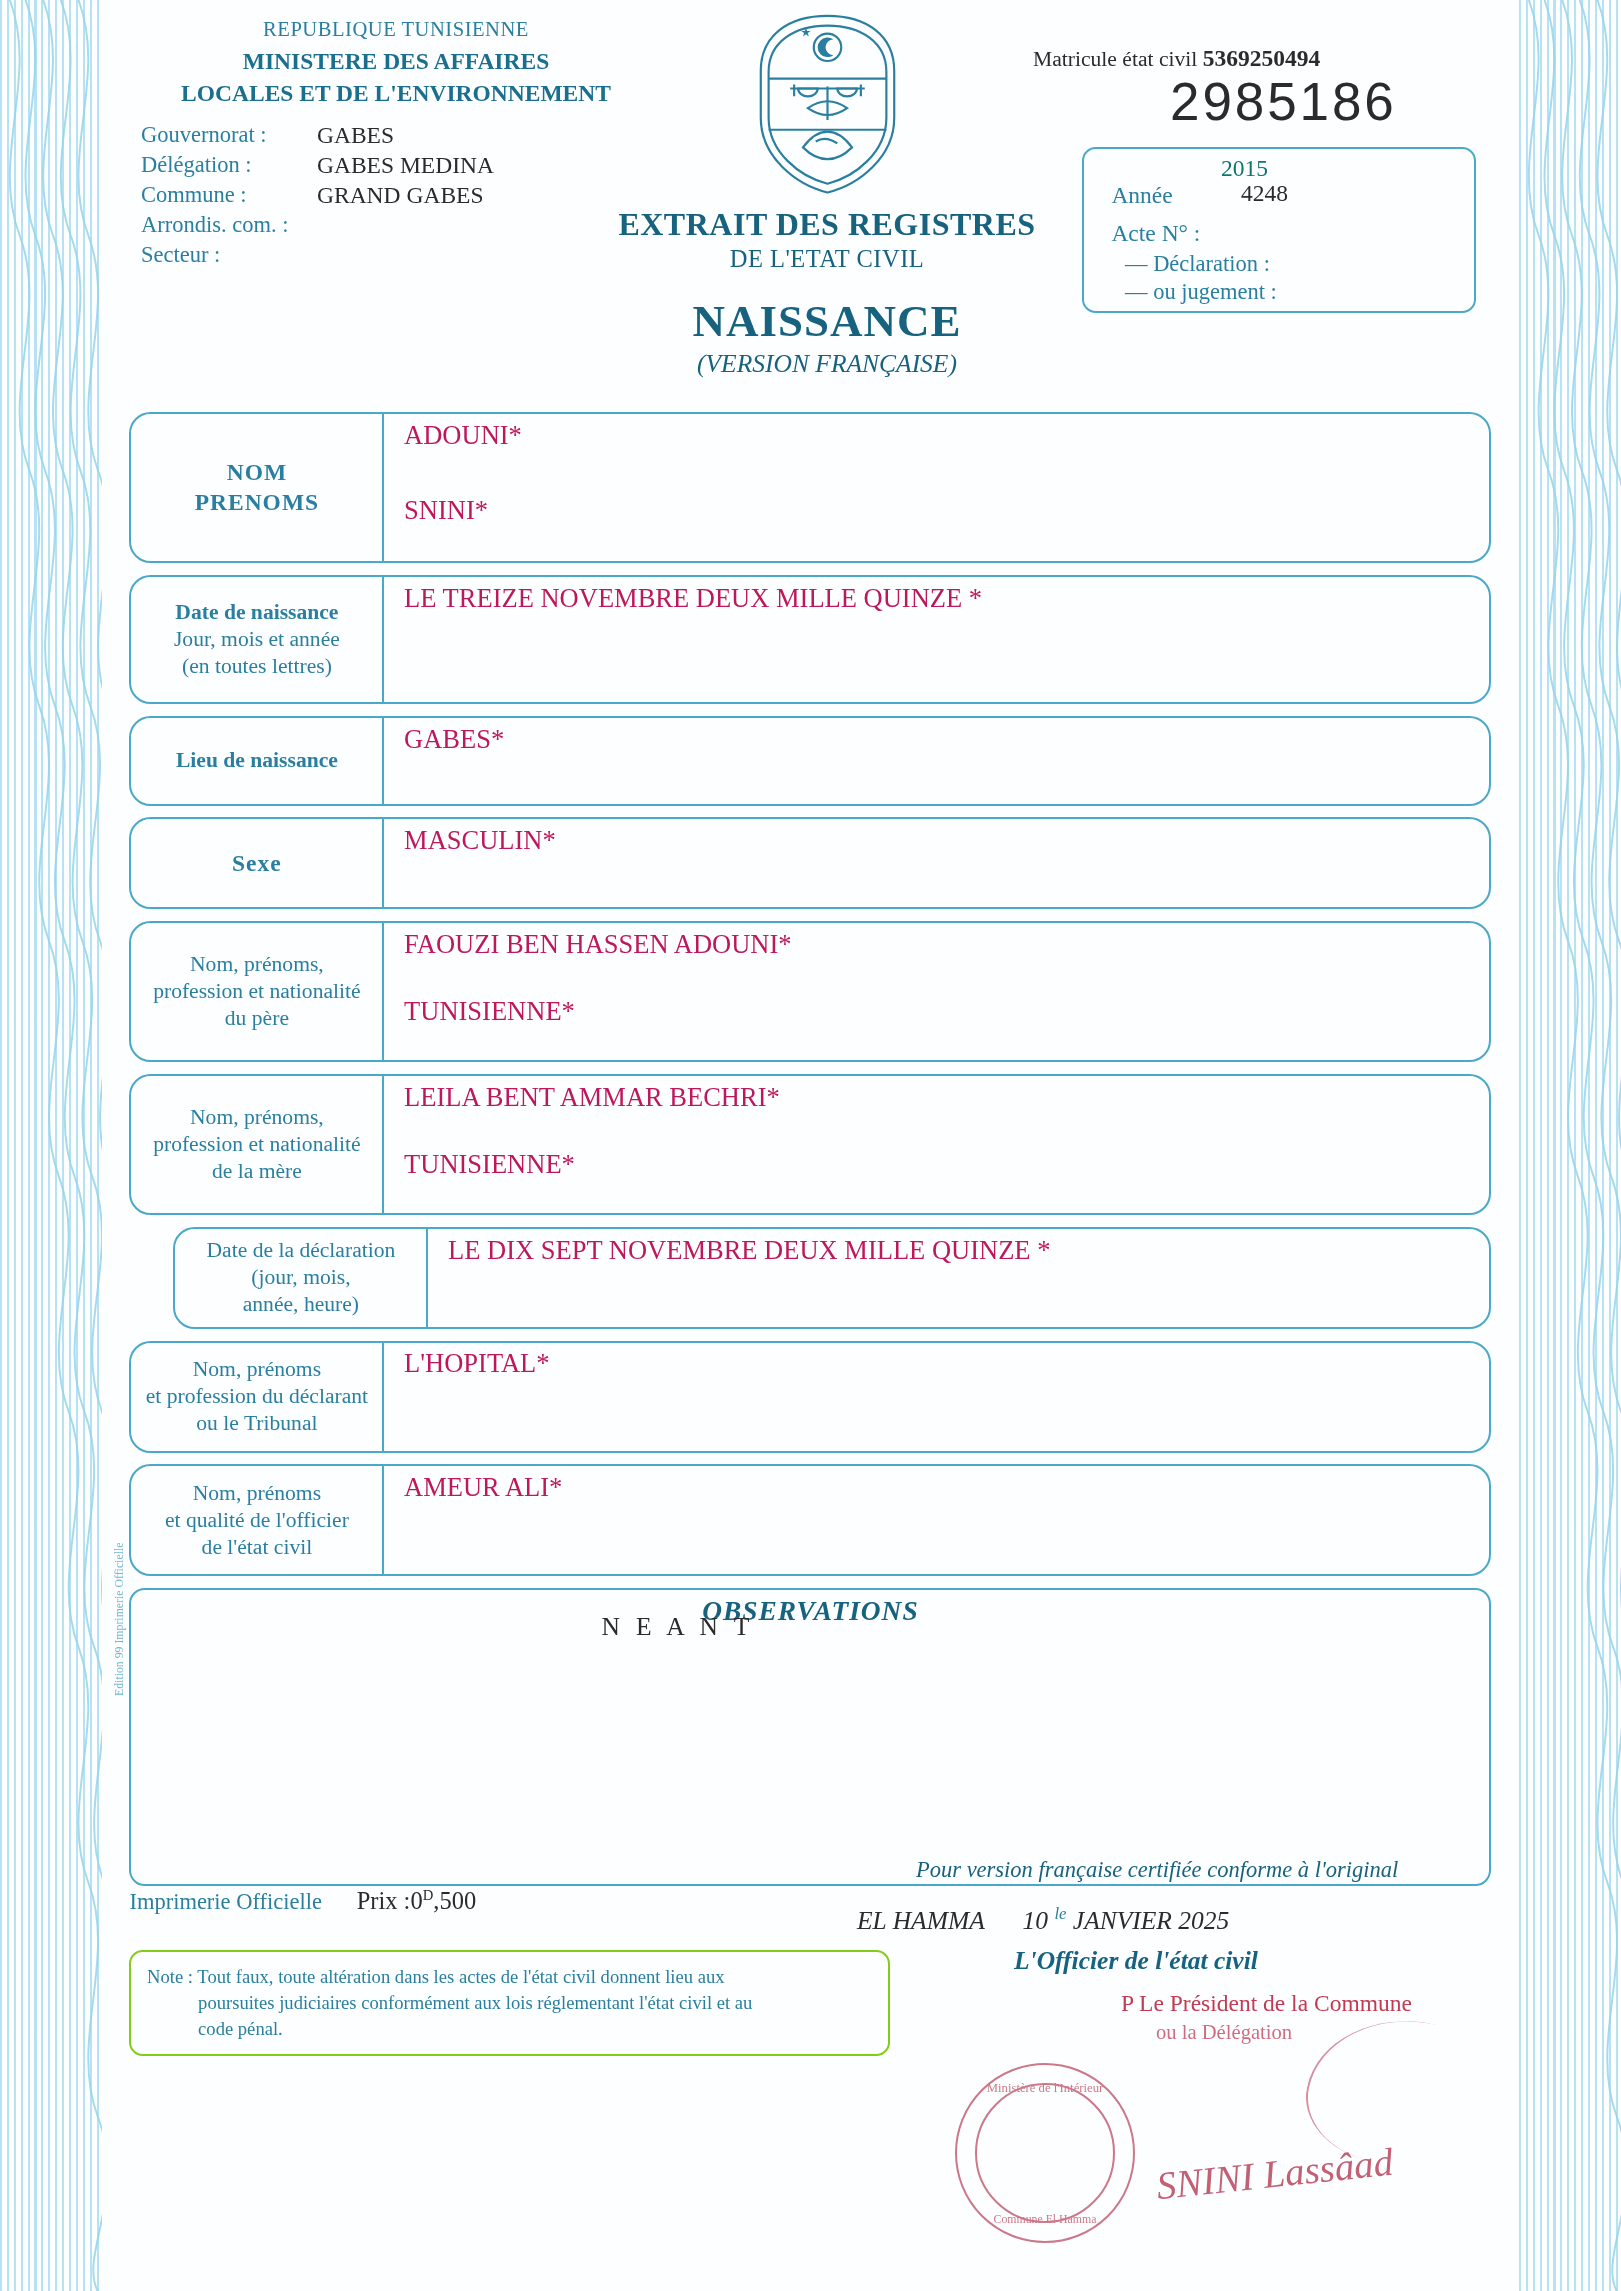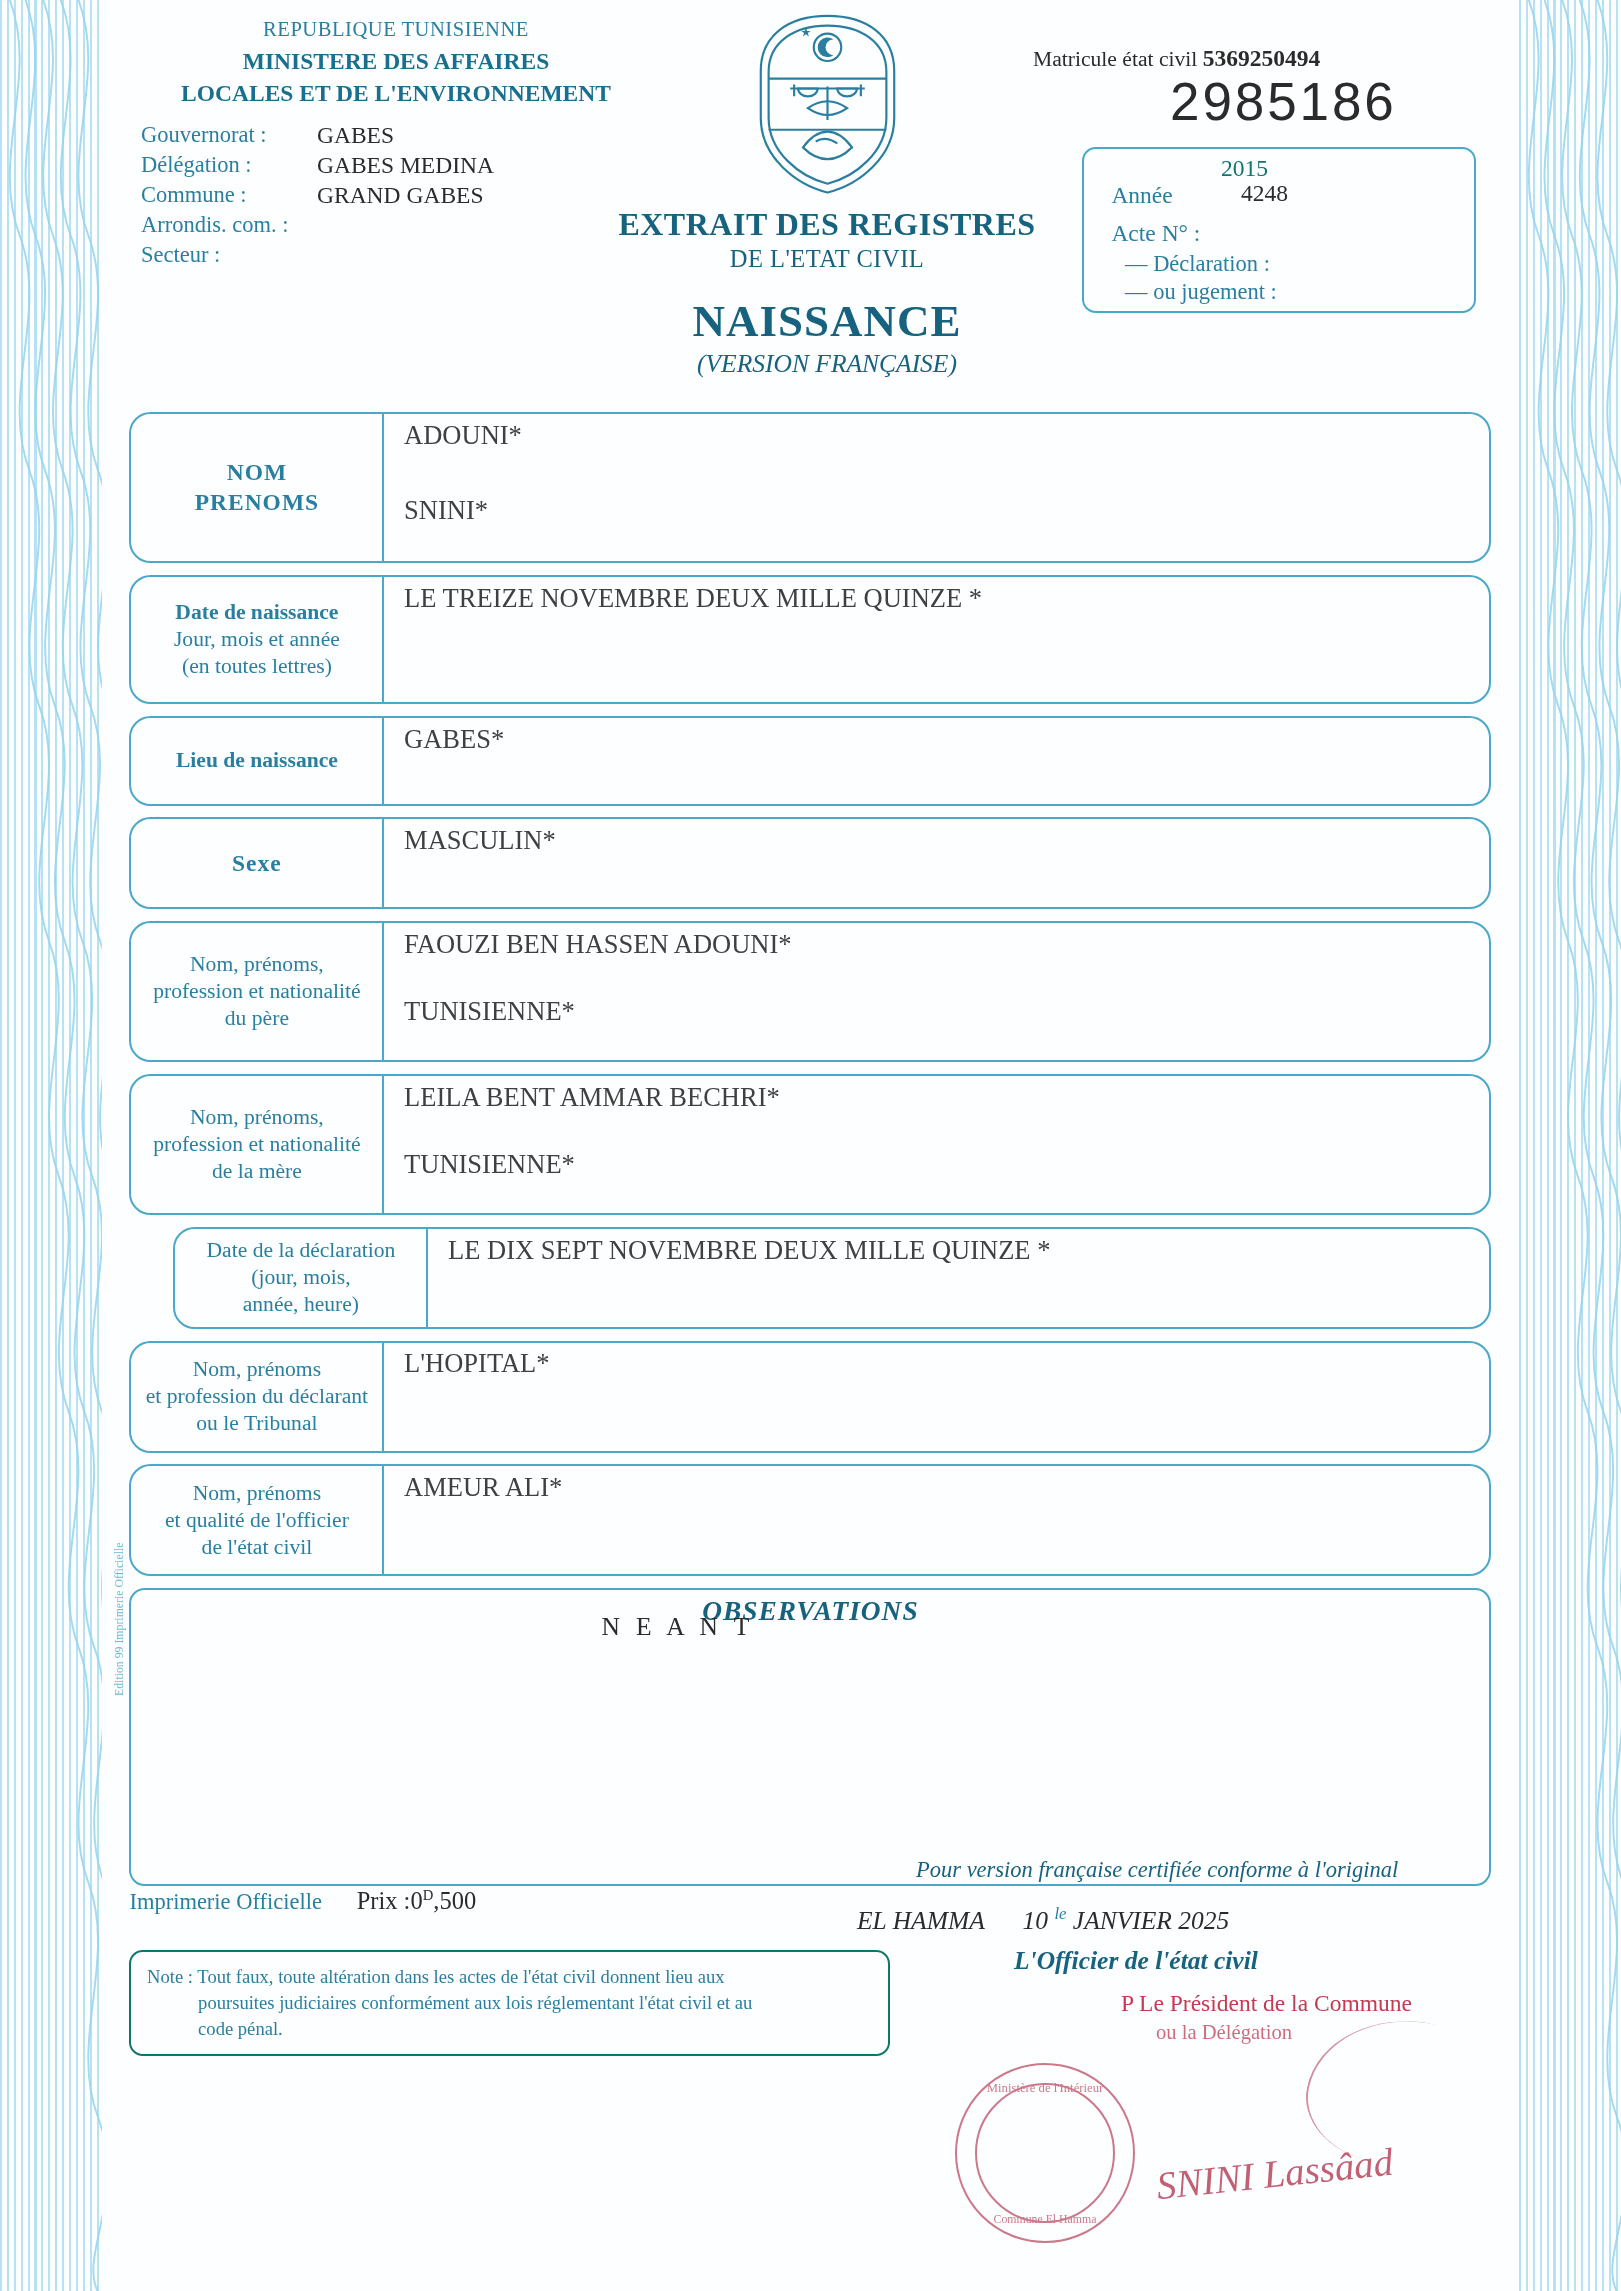--- a/index.html
+++ b/index.html
@@ -240,21 +240,21 @@
   }
   .frow .label.bold { font-weight: bold; font-size: 23.5px; letter-spacing: 1px; }
   .frow .values {
     margin-left: 257px;
     padding: 7.8px 15.7px;
     min-height: 59px;
     box-sizing: border-box;
   }
   .frow .v {
     font-family: "Liberation Serif", serif;
-    color: #404040;
+    color: #be185d;
     font-size: 26.5px;
     line-height: 1.5;
     white-space: nowrap;
   }
   .frow .v.first { position: relative; top: -5.9px; }
 
   .h-nom { height: 147px; }
   .h-date { height: 125px; }
   .h-lieu { height: 86px; }
   .h-sexe { height: 88px; }
@@ -306,21 +306,21 @@
     color: #2b2b2b;
     font-size: 24.5px;
   }
   .foot-print .prix sup { font-size: 14.7px; }
 
   .note-box {
     position: absolute;
     left: 27.4px;
     top: 1950px;
     width: 725px;
-    border: 2px solid #0f766e;
+    border: 2px solid #84cc16;
     border-radius: 13.7px;
     padding: 11.8px 15.7px;
     font-size: 18.6px;
     line-height: 1.4;
     color: #2a7fa0;
   }
   .note-box .ind { display: block; padding-left: 51px; text-indent: -51px; }
   .note-box .ind2 { display: block; padding-left: 51px; }
 
   .cert {

